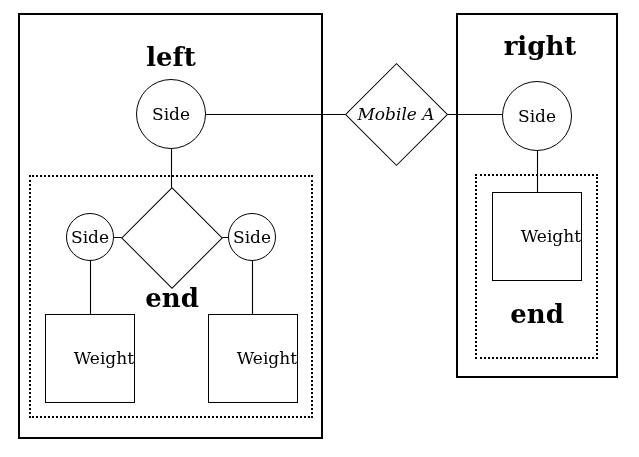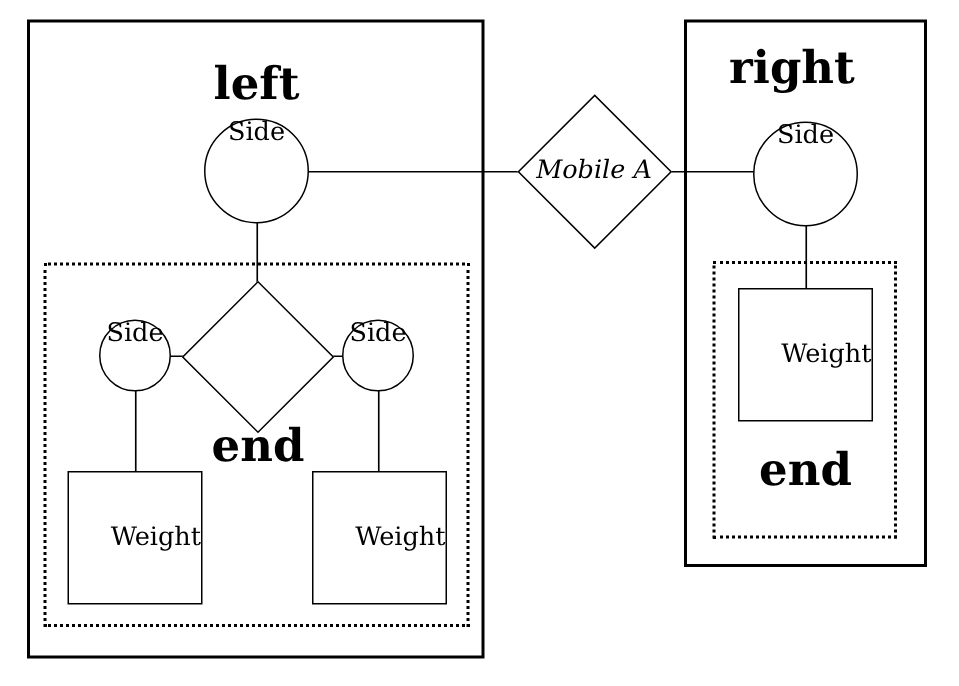--- a/index.html
+++ b/index.html
@@ -42,20 +42,21 @@
   svg.connectors line { stroke: #000; stroke-width: 1.1px; }
 
   
   .circle {
     position: absolute;
     border: 1px solid #000;
     border-radius: 50%;
     background: #fff;
     box-sizing: border-box;
     display: flex;
+    align-items: center;
     justify-content: center;
   }
   .square {
     position: absolute;
     border: 1px solid #000;
     background: #fff;
     box-sizing: border-box;
     display: flex;
     align-items: center;
     justify-content: flex-end;
@@ -79,21 +80,21 @@
     position: absolute;
     transform: translate(-50%, -50%);
     font-size: 17px;
     line-height: 1;
     white-space: nowrap;
     color: #000;
   }
   .title-label {
     position: absolute;
     transform: translate(-50%, -50%);
-    font-size: 30px;
+    font-size: 26px;
     font-weight: 700;
     line-height: 1;
     white-space: nowrap;
     color: #000;
   }
 </style>
 </head>
 <body>
 
 <div class="canvas">
@@ -134,17 +135,17 @@
   <div class="square" style="left:208px; top:314px; width:90px; height:89px;">
     <span class="node-label">Weight</span>
   </div>
   <div class="square" style="left:492px; top:192px; width:90px; height:89px;">
     <span class="node-label">Weight</span>
   </div>
 
   <div class="overlay-label" style="left:396px; top:114px;font-style:italic;">Mobile A</div>
 
   <div class="title-label" style="left:171px; top:57px;">left</div>
-  <div class="title-label" style="left:528px; top:46px;">right</div>
+  <div class="title-label" style="left:540px; top:46px;">right</div>
   <div class="title-label" style="left:172px; top:298px;">end</div>
   <div class="title-label" style="left:537px; top:314px;">end</div>
 
 </div>
 
 </body></html>

